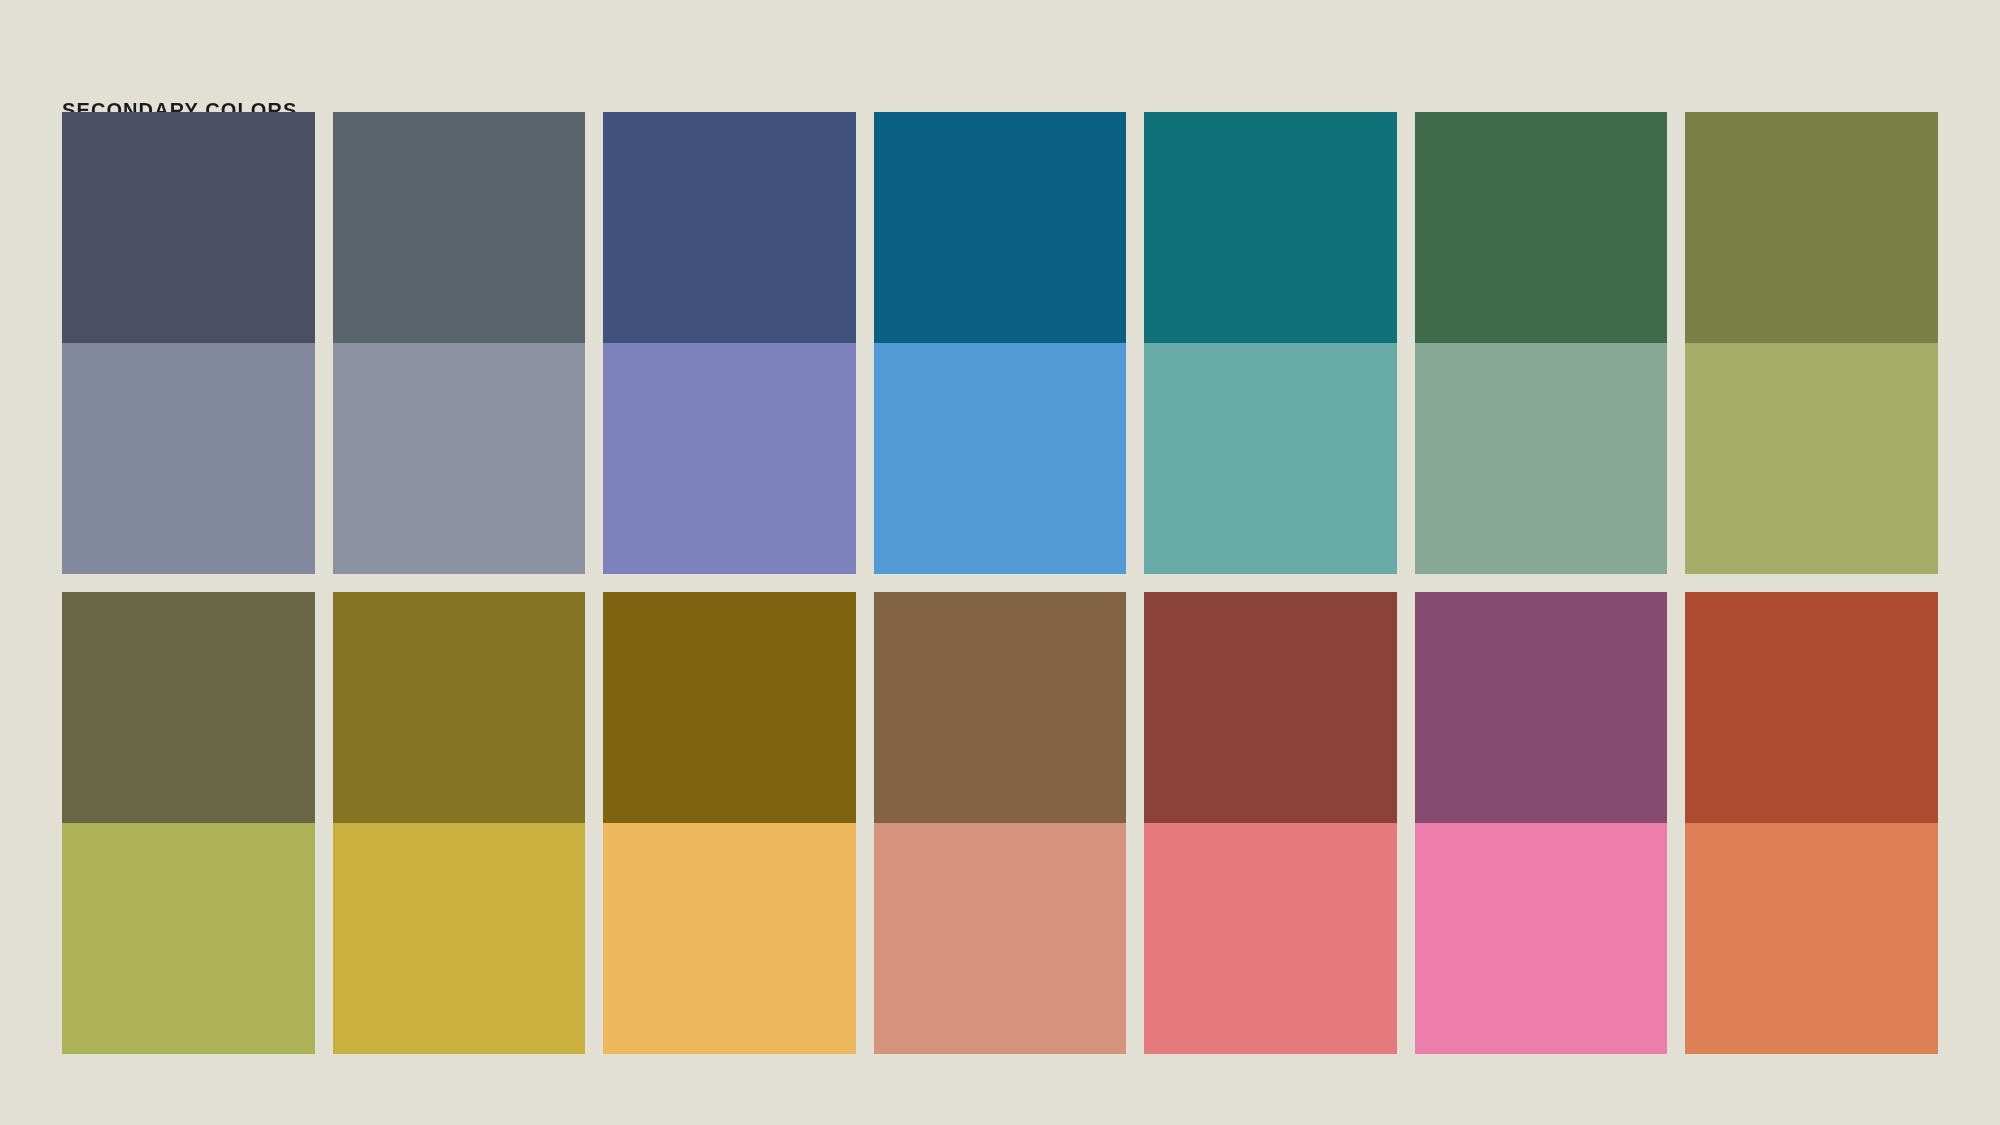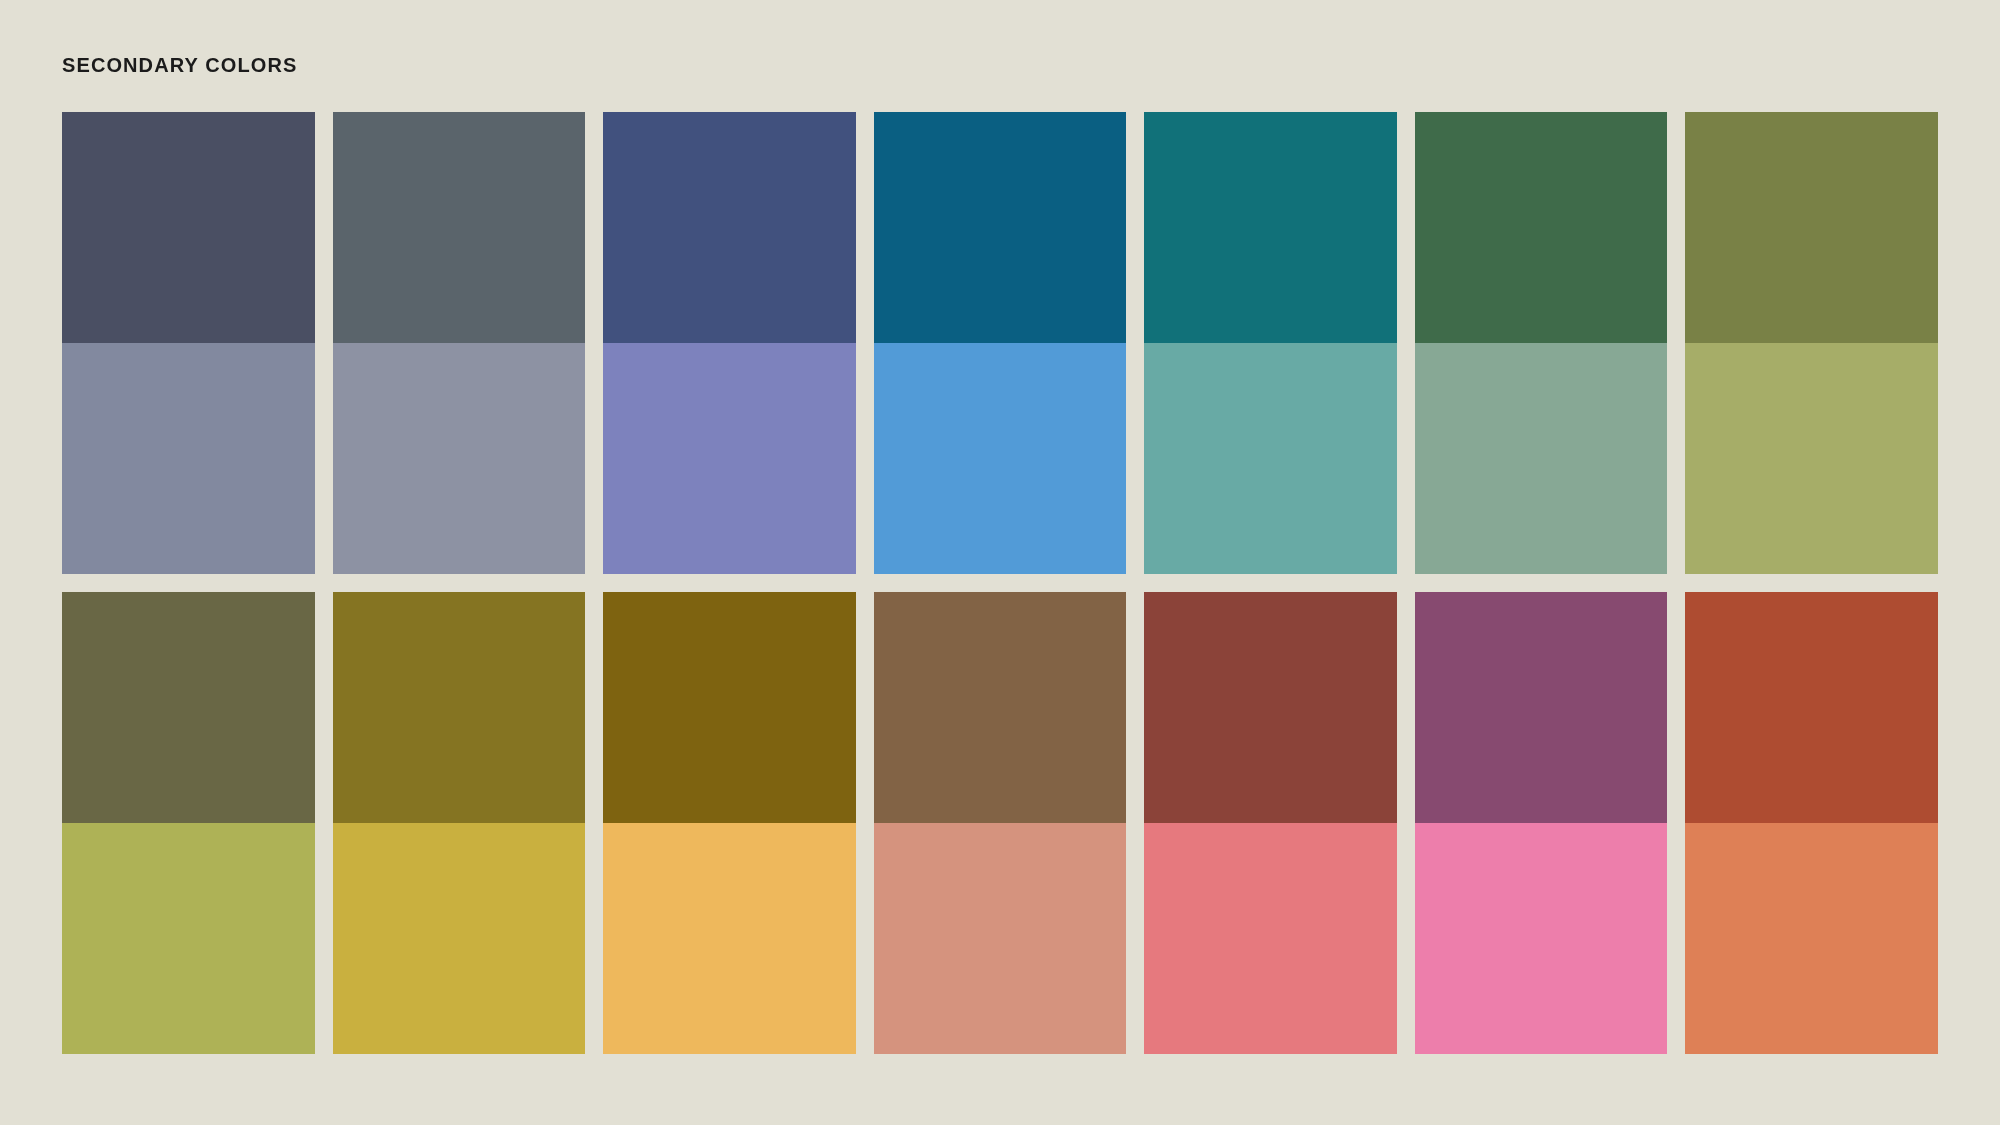--- a/index.html
+++ b/index.html
@@ -47,21 +47,21 @@
     width:100%;
     height:231px;
     display:block;
   }
 </style>
 </head>
 <body style="background-color: rgb(226, 224, 212);">
 
 <div id="palette-page" style="background-color: rgb(226, 224, 212);">
 
-  <div id="section-title" style="color: rgb(27, 27, 27);">SECONDARY COLORS</div>
+  <div id="section-title" style="color: rgb(27, 27, 27); margin-top: 45px;">SECONDARY COLORS</div>
 
   <div id="swatch-grid">
 
     <div class="swatch-column">
       <div class="swatch-block">
         <div class="swatch" style="background-color: rgb(74, 79, 99);"></div>
         <div class="swatch" style="background-color: rgb(130, 137, 159);"></div>
       </div>
       <div class="block-gap"></div>
       <div class="swatch-block">

